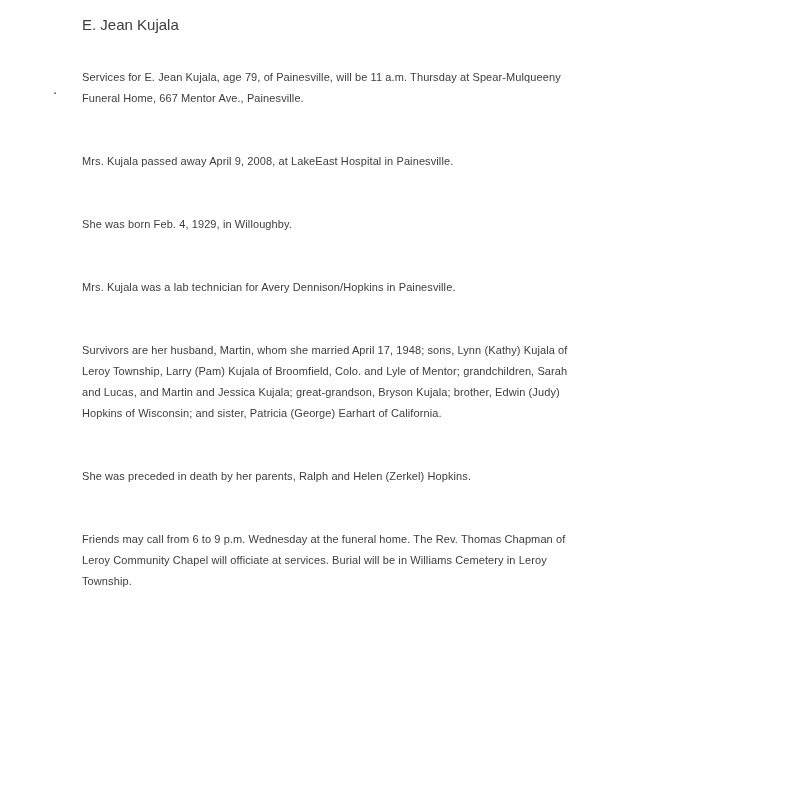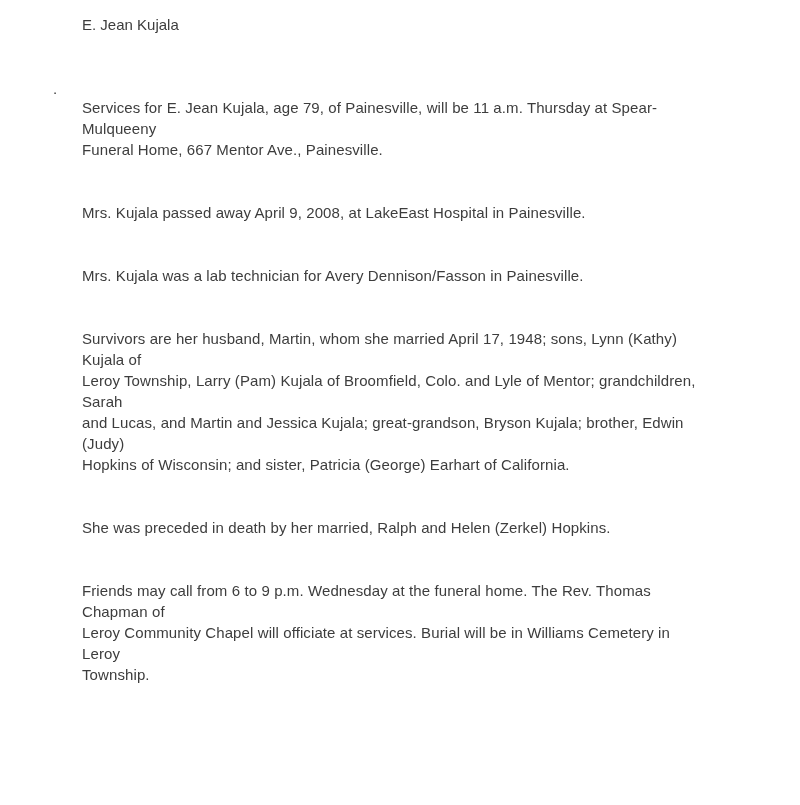--- a/index.html
+++ b/index.html
@@ -18,25 +18,25 @@
   }
   .content {
     position: absolute;
     top: 14px;
     left: 82px;
     width: 625px;
   }
   .doc-title {
     font-size: 15px;
     line-height: 21px;
-    margin: 0 0 62px 0;
+    margin: 0 0 32px 0;
     font-weight: normal;
   }
   .para {
-    font-size: 15px;
+    font-size: 11px;
     line-height: 21px;
     margin: 0 0 42px 0;
     white-space: pre-line;
     letter-spacing: 0.1px;
   }
   .margin-marker {
     position: absolute;
     left: 53px;
     top: 78px;
     font-size: 15px;
@@ -47,24 +47,25 @@
 </head>
 <body>
 
 <div class="page">
   <span class="margin-marker">.</span>
   <div class="content">
     <div class="doc-title">E. Jean Kujala</div>
     <div class="para">Services for E. Jean Kujala, age 79, of Painesville, will be 11 a.m. Thursday at Spear-Mulqueeny
 Funeral Home, 667 Mentor Ave., Painesville.</div>
     <div class="para">Mrs. Kujala passed away April 9, 2008, at LakeEast Hospital in Painesville.</div>
-    <div class="para">Mrs. Kujala was a lab technician for Avery Dennison/Fasson in Painesville.</div>
+    <div class="para">She was born Feb. 4, 1929, in Willoughby.</div>
+    <div class="para">Mrs. Kujala was a lab technician for Avery Dennison/Hopkins in Painesville.</div>
     <div class="para">Survivors are her husband, Martin, whom she married April 17, 1948; sons, Lynn (Kathy) Kujala of
 Leroy Township, Larry (Pam) Kujala of Broomfield, Colo. and Lyle of Mentor; grandchildren, Sarah
 and Lucas, and Martin and Jessica Kujala; great-grandson, Bryson Kujala; brother, Edwin (Judy)
 Hopkins of Wisconsin; and sister, Patricia (George) Earhart of California.</div>
-    <div class="para">She was preceded in death by her married, Ralph and Helen (Zerkel) Hopkins.</div>
+    <div class="para">She was preceded in death by her parents, Ralph and Helen (Zerkel) Hopkins.</div>
     <div class="para">Friends may call from 6 to 9 p.m. Wednesday at the funeral home. The Rev. Thomas Chapman of
 Leroy Community Chapel will officiate at services. Burial will be in Williams Cemetery in Leroy
 Township.</div>
 
   </div>
 </div>
 
 </body></html>

